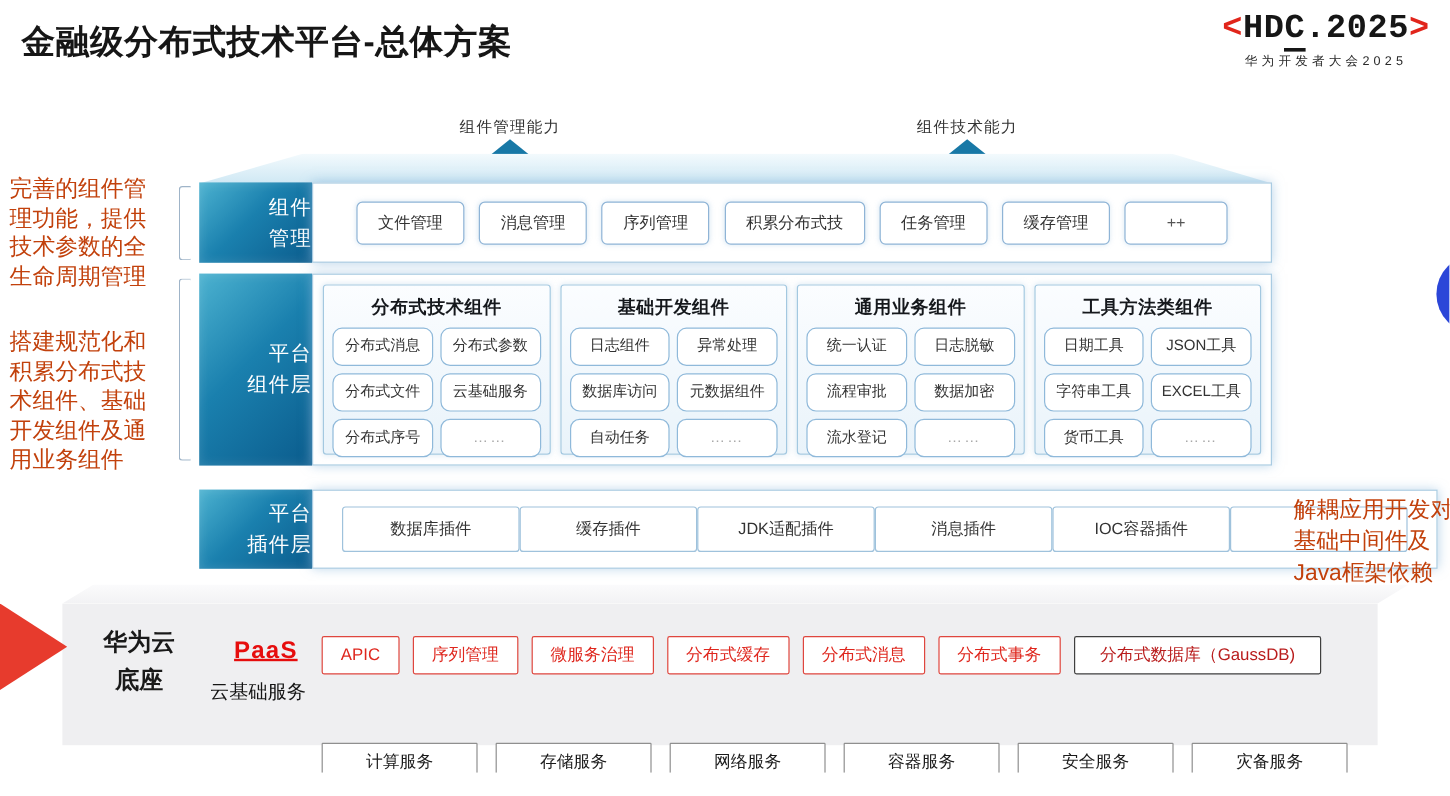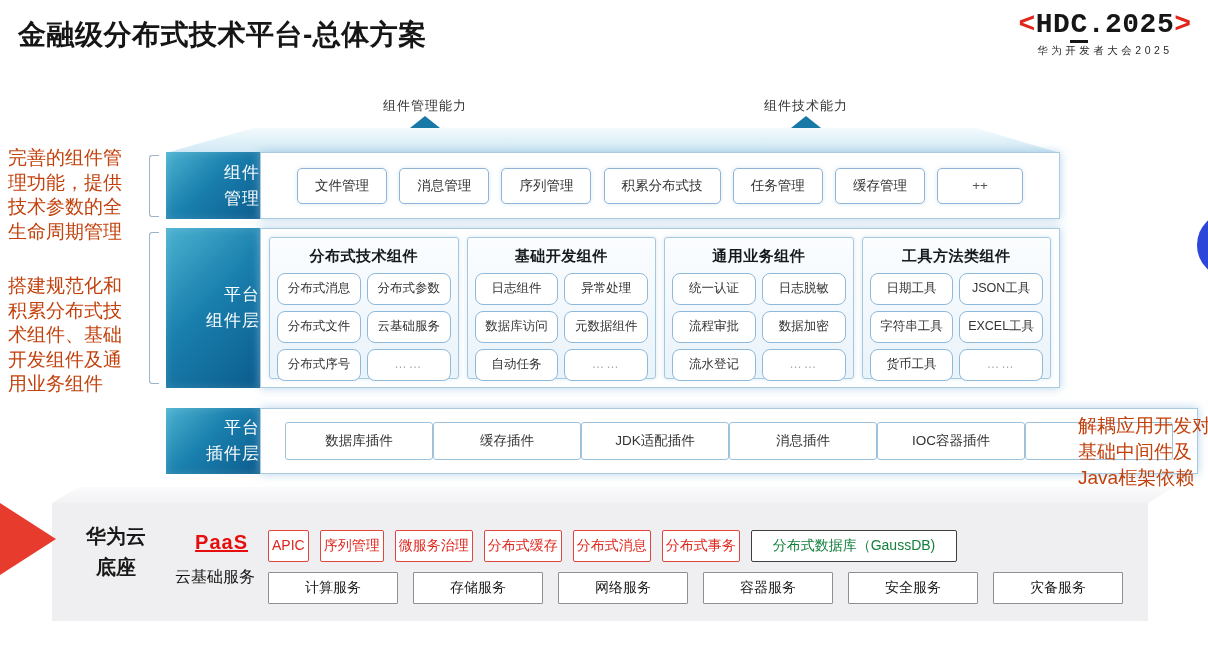--- a/index.html
+++ b/index.html
@@ -73,25 +73,25 @@
   .red-arrow{position:absolute;left:0px;top:503px;width:56px;height:72px;background:#e73b2d;
     clip-path:polygon(0 0,100% 50%,0 100%);}
   .slab-label{position:absolute;left:76px;top:521px;width:80px;text-align:center;
     font-size:20px;font-weight:bold;color:#191919;line-height:31px;}
   .paas-label{position:absolute;left:168px;top:531px;width:80px;text-align:right;
     font-size:20px;font-weight:bold;color:#e60d0d;letter-spacing:1px;text-decoration:underline;}
   .cloud-label{position:absolute;left:162px;top:567px;width:106px;text-align:center;
     font-size:16px;font-weight:500;color:#141414;}
   .paas-row{position:absolute;left:268px;top:530px;display:flex;gap:11px;}
   .cloud-row{position:absolute;left:268px;top:572px;display:flex;gap:15px;}
-  .rbox{height:30px;line-height:28px;padding:0 3px;background:#fff;border:1.5px solid #df463e;
+  .rbox{height:30px;line-height:28px;padding:0 15px;background:#fff;border:1.5px solid #df463e;
     color:#df271e;font-size:14px;border-radius:2px;text-align:center;white-space:nowrap;}
-  .rbox.dark{border-color:#3f3f3f;color:#15803d;padding:0 21px;}
+  .rbox.dark{border-color:#3f3f3f;color:#b91c1c;padding:0 21px;}
   .gbox{width:128px;height:30px;line-height:28px;background:#fff;border:1.5px solid #8f8f8f;
-    color:#1a1a1a;font-size:14px;border-radius:1px;text-align:center;white-space:nowrap;}
+    color:#1a1a1a;font-size:14px;border-radius:1px;text-align:center;white-space:nowrap;margin-top:47px;}
 
   
   .blue-dot{position:absolute;left:1197px;top:212px;width:66px;height:66px;border-radius:50%;background:#2b46d8;}
 </style>
 </head>
 <body>
 
 <div id="slide">
 
   <div class="title">金融级分布式技术平台-总体方案</div>

